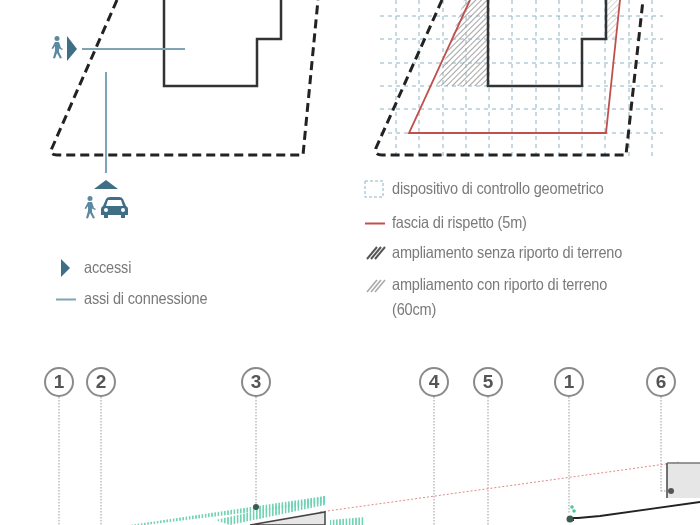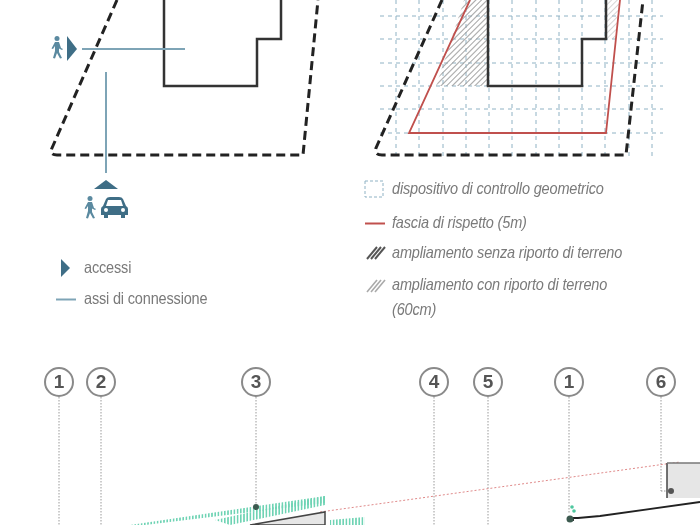--- a/index.html
+++ b/index.html
@@ -94,21 +94,21 @@
   <polygon points="464,0 488,0 488,86 436,86" fill="url(#hatchDark)" opacity="0.85"></polygon>
   <polygon points="606,0 620,0 615,39 606,39" fill="url(#hatchLight)"></polygon>
 
   <path d="M470 0 L409 133 L606 133 L620 0" fill="none" stroke="#c0504d" stroke-width="1.8"></path>
 
   <path d="M488 0 L488 86 L582 86 L582 39 L606 39 L606 0" fill="none" stroke="#333" stroke-width="2.5"></path>
 
   <path d="M442 0 L376 148 Q374 155 382 155 L626 155 L643 0" fill="none" stroke="#222" stroke-width="3" stroke-dasharray="9,5"></path>
 </svg>
 
-<div class="layer" style="width:700px;height:330px;font-style:italic;">
+<div class="layer" style="width:700px;height:330px;">
   <svg style="position:absolute;left:364px;top:180px;" width="20" height="18">
     <rect x="1" y="1" width="18" height="16" fill="none" stroke="#8fb2c4" stroke-width="1" stroke-dasharray="3,2"></rect>
   </svg>
   <div class="legend" style="left:392px;top:179px;">dispositivo di controllo geometrico</div>
 
   <svg style="position:absolute;left:365px;top:222px;" width="20" height="3">
     <line x1="0" y1="1.5" x2="20" y2="1.5" stroke="#c0504d" stroke-width="2"></line>
   </svg>
   <div class="legend" style="left:392px;top:213px;">fascia di rispetto (5m)</div>
 

